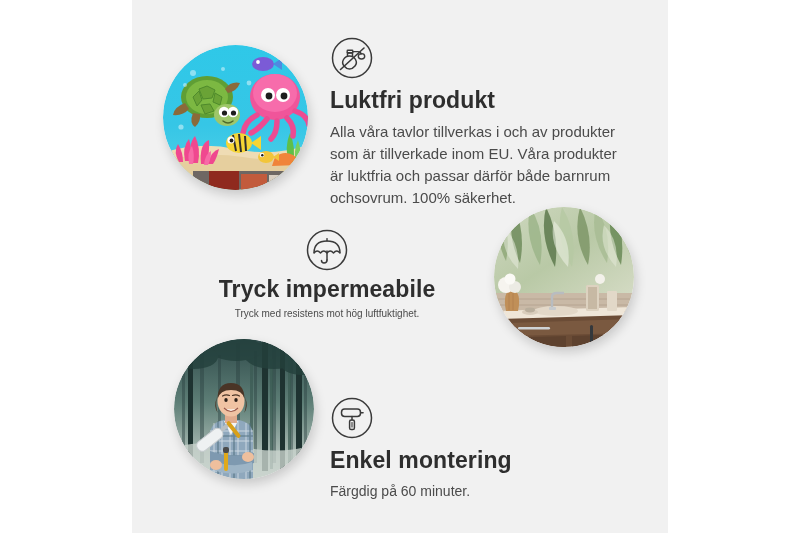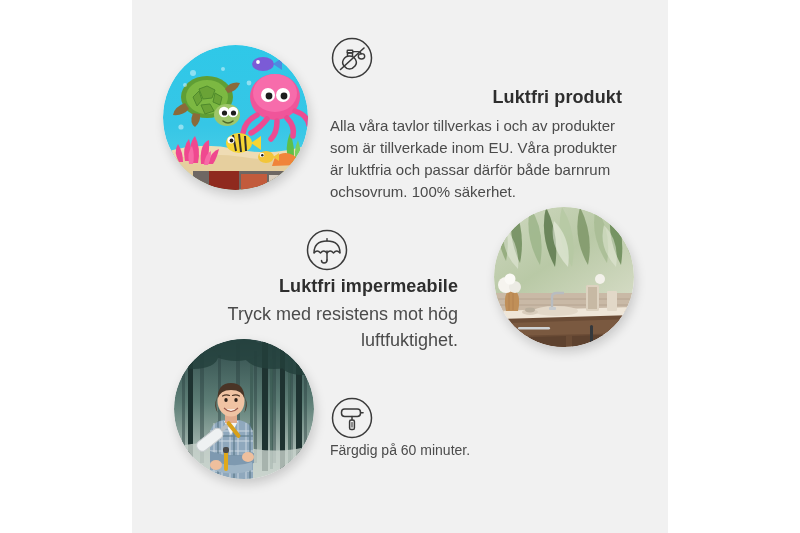--- a/index.html
+++ b/index.html
@@ -65,42 +65,40 @@
     margin: 0 auto;
   }
   .icon-wrap svg {
     display: block;
     width: 44px;
     height: 44px;
   }
 
   
   .f-title {
-    font-size: 18px;
+    font-size: 23px;
     font-weight: 700;
     color: #2e2e2e;
     letter-spacing: .1px;
     margin: 7px 0 6px 0;
     line-height: 1.2;
-    text-align: right;
   }
   .feature-waterproof .f-title {
     margin-top: 4px;
     margin-bottom: 3px;
   }
   .f-body {
     font-size: 15px;
     color: #4b4b4b;
     line-height: 1.47;
     margin: 0;
     font-weight: 400;
   }
   .feature-waterproof .f-body {
-    font-size: 18px;
-    text-align: right;
+    font-size: 10px;
   }
   .feature-easy .f-body {
     font-size: 14px;
   }
 
   
   .photo {
     position: absolute;
     border-radius: 50%;
     overflow: hidden;
@@ -351,21 +349,21 @@
 
         <path d="M9 25 q3.2 -4 6.5 0 q3.2 -4 6.5 0 q3.2 -4 6.5 0 q3.2 -4 6.5 0" fill="none" stroke="#3a3a3a" stroke-width="1.4" stroke-linejoin="round"></path>
 
         <line x1="22" y1="23" x2="22" y2="32" stroke="#3a3a3a" stroke-width="1.5" stroke-linecap="round"></line>
 
         <path d="M22 32 q0 3 -3 3 q-2.5 0 -2.5 -2.4" fill="none" stroke="#3a3a3a" stroke-width="1.5" stroke-linecap="round"></path>
 
         <line x1="22" y1="10.6" x2="22" y2="13" stroke="#3a3a3a" stroke-width="1.4" stroke-linecap="round"></line>
       </svg>
     </span>
-    <div class="f-title">Luktfri impermeabile</div>
+    <div class="f-title">Tryck impermeabile</div>
     <p class="f-body">Tryck med resistens mot hög luftfuktighet.</p>
   </div>
 
   <div class="photo photo-forest">
     <svg viewBox="0 0 140 140" width="140" height="140" aria-hidden="true">
       <defs>
         <clipPath id="clipForest">
             <circle cx="70" cy="70" r="70"></circle>
           </clipPath>
         <linearGradient id="forestBg" x1="0" y1="0" x2="0" y2="1">
@@ -476,16 +474,17 @@
 
         <rect x="11.5" y="13" width="19" height="7.5" rx="3.2" fill="none" stroke="#3a3a3a" stroke-width="1.5"></rect>
 
         <path d="M22 20.5 l0 3.5" fill="none" stroke="#3a3a3a" stroke-width="1.5" stroke-linecap="round"></path>
         <path d="M30.5 16.8 l2.6 0" fill="none" stroke="#3a3a3a" stroke-width="1.4" stroke-linecap="round"></path>
 
         <rect x="19.6" y="24" width="4.8" height="9.5" rx="1.6" fill="none" stroke="#3a3a3a" stroke-width="1.5"></rect>
         <line x1="22" y1="26.5" x2="22" y2="31" stroke="#3a3a3a" stroke-width="1.1" stroke-linecap="round"></line>
       </svg>
     </span>
+    <div class="f-title">Enkel montering</div>
     <p class="f-body">Färgdig på 60 minuter.</p>
   </div>
 
 </div>
 
 </body></html>

